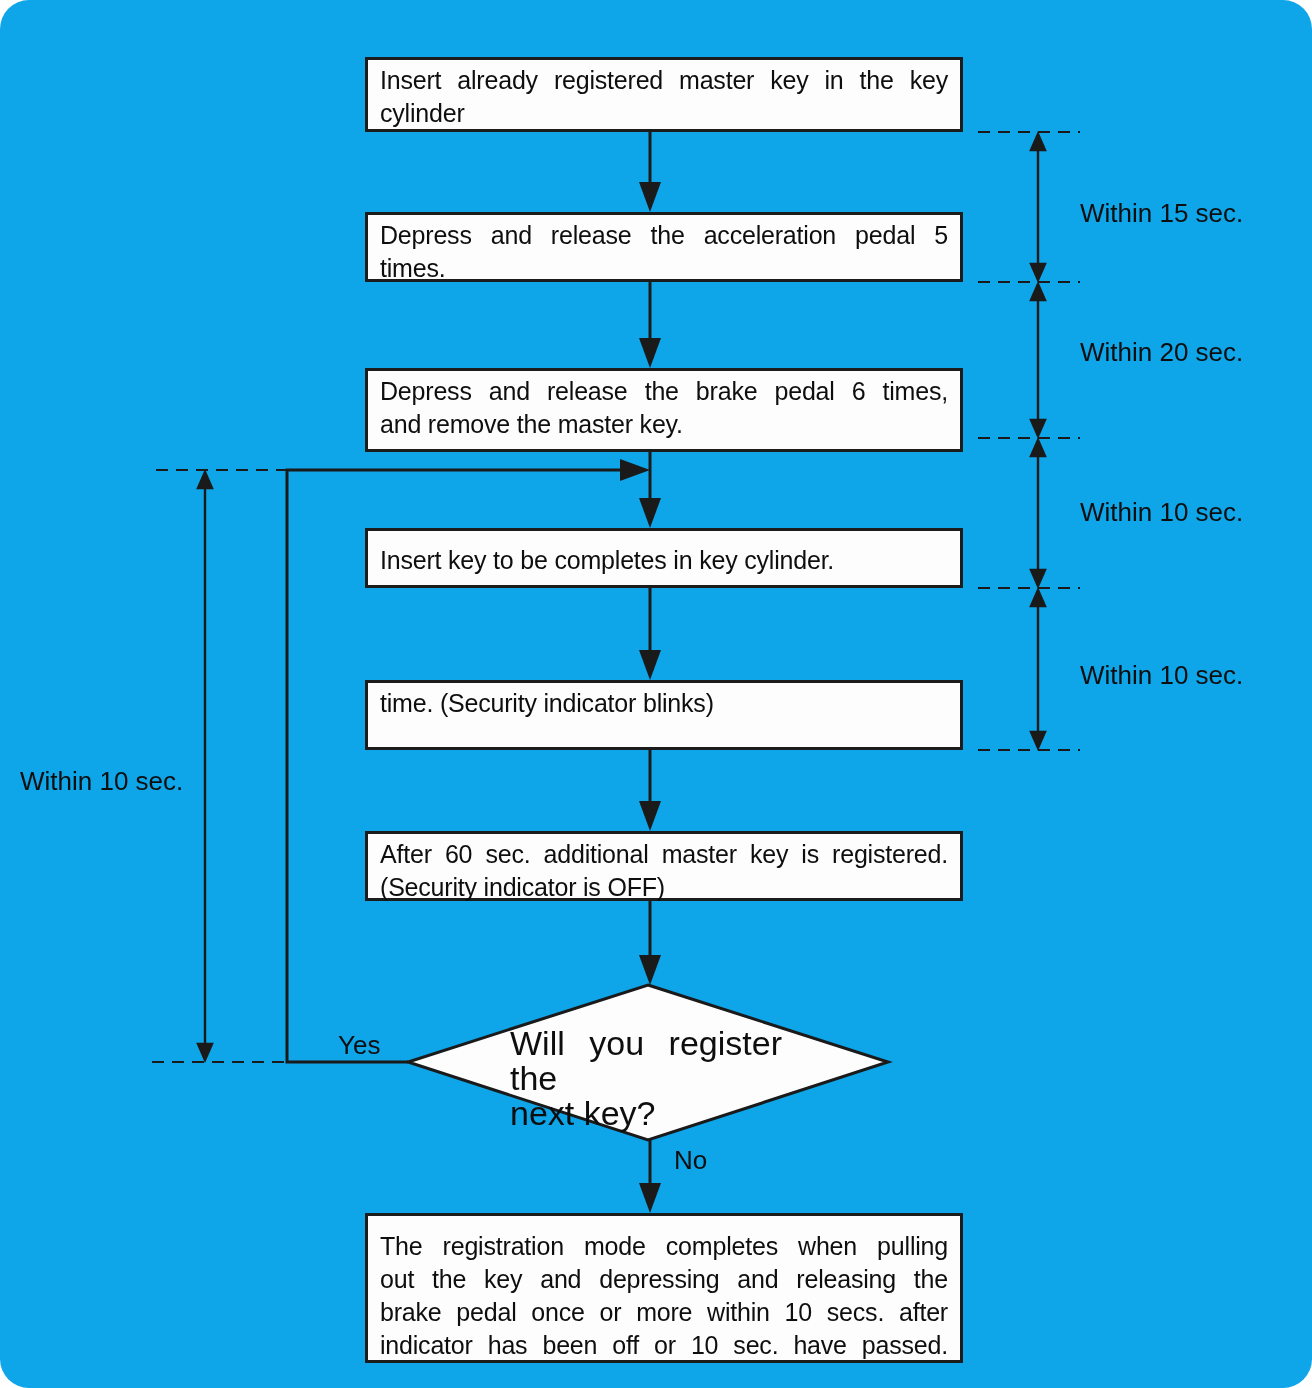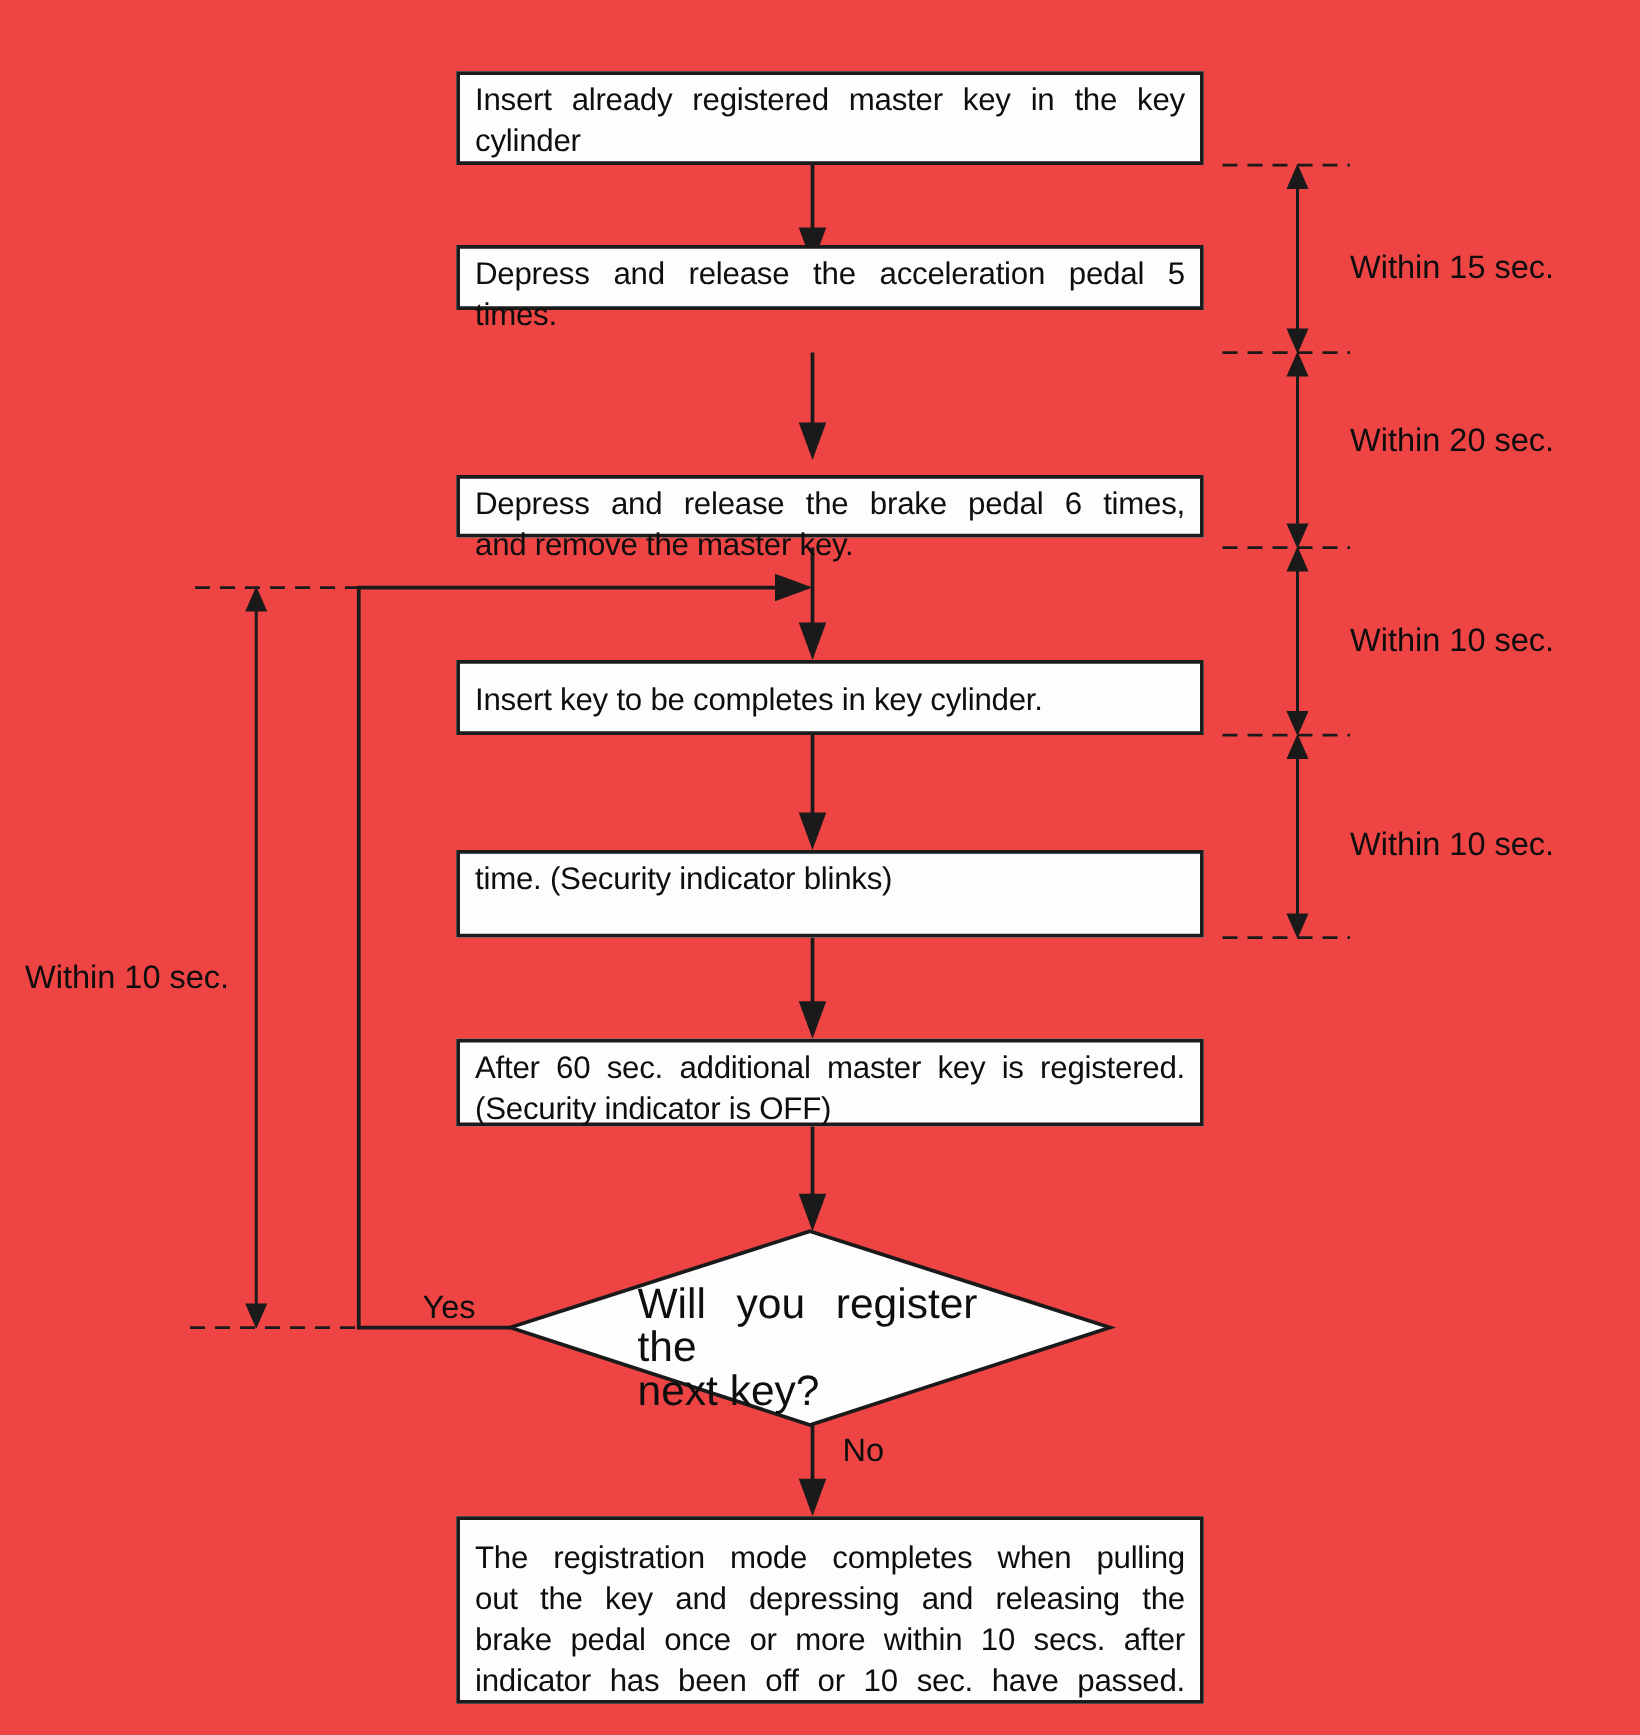--- a/index.html
+++ b/index.html
@@ -4,23 +4,24 @@
 <style>
   html,body{margin:0;padding:0;}
   body{
     font-family:"Liberation Sans","DejaVu Sans",sans-serif;
     background:#ffffff;
   }
   .canvas{
     position:relative;
     width:1312px;
     height:1388px;
-    background:#ef4444;
+    background:#0ea5e9;
     color:#141414;
     overflow:hidden;
+    border-radius:29px;
   }
   svg.connectors{
     position:absolute;
     left:0;top:0;
     width:1312px;height:1388px;
   }
   .box{
     position:absolute;
     left:365px;
     width:598px;
@@ -144,26 +145,26 @@
       <polygon points="198,488 212,488 205,472"></polygon>
       <polygon points="198,1044 212,1044 205,1060"></polygon>
     </g>
   </svg>
 
   <div class="box" style="top:57px;height:75px">
     <div class="line jl">Insert already registered master key in the key</div>
     <div class="line">cylinder</div>
   </div>
 
-  <div class="box" style="top:196px;height:52px">
+  <div class="box" style="top:212px;height:70px">
     <div class="line jl">Depress and release the acceleration pedal 5</div>
     <div class="line">times.</div>
   </div>
 
-  <div class="box" style="top:380px;height:50px">
+  <div class="box" style="top:368px;height:84px">
     <div class="line jl">Depress and release the brake pedal 6 times,</div>
     <div class="line">and remove the master key.</div>
   </div>
 
   <div class="box box-single" style="top:528px;height:60px">
     <div class="line">Insert key to be completes in key cylinder.</div>
   </div>
 
   <div class="box" style="top:680px;height:70px">
     <div class="line">time. (Security indicator blinks)</div>

